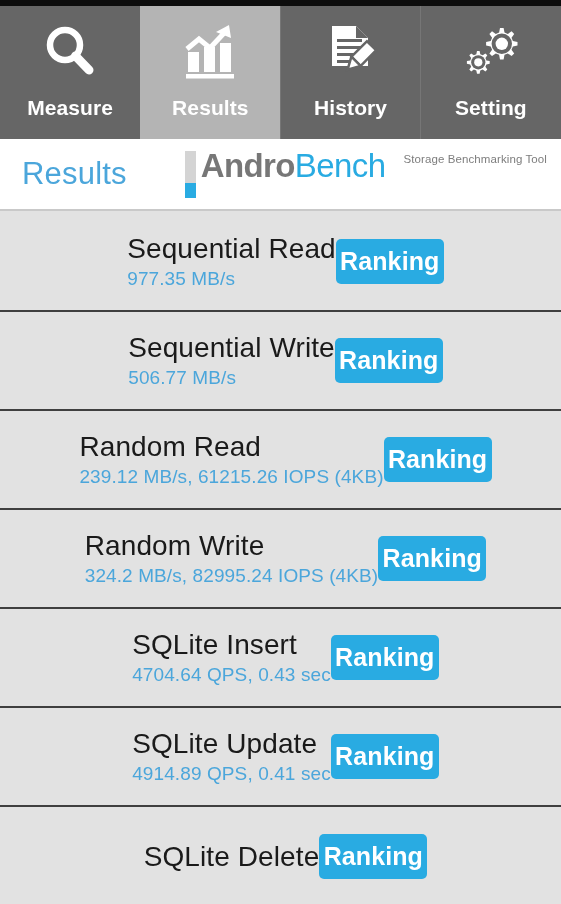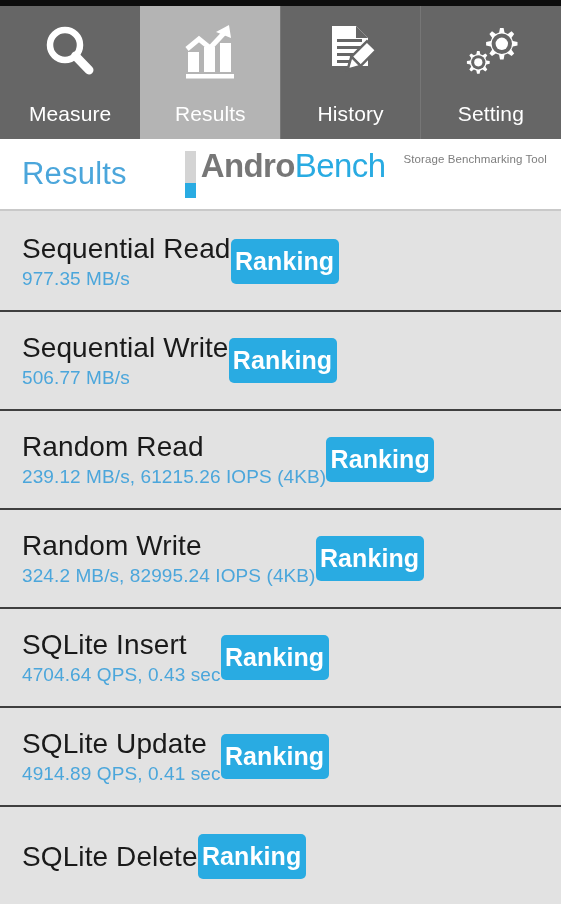--- a/index.html
+++ b/index.html
@@ -59,24 +59,24 @@
   }
   .tab-icon {
     width: 72px;
     height: 62px;
     display: flex;
     align-items: center;
     justify-content: center;
   }
   .tab-icon svg { display: block; }
   .tab-label {
-    margin-top: 20px;
+    margin-top: 14px;
     color: #ffffff;
     font-size: 21px;
-    font-weight: normal;
+    font-weight: bold;
     letter-spacing: 0.1px;
     line-height: 24px;
   }
 
   
   .header {
     position: absolute;
     top: 139px; left: 0;
     width: 561px;
     height: 72px;
@@ -139,21 +139,21 @@
     height: 691px;
     background: #e2e2e2;
   }
   .row {
     position: relative;
     height: 99px;
     background: #e2e2e2;
     border-bottom: 2px solid #3f3f3f;
     display: flex;
     align-items: center;
-    justify-content: flex-start;
+    justify-content: center;
     padding: 0 12px 0 22px;
   }
   .row:last-child { border-bottom: none; }
   .row-texts {
     display: flex;
     flex-direction: column;
     justify-content: center;
   }
   .row-title {
     font-size: 28px;

